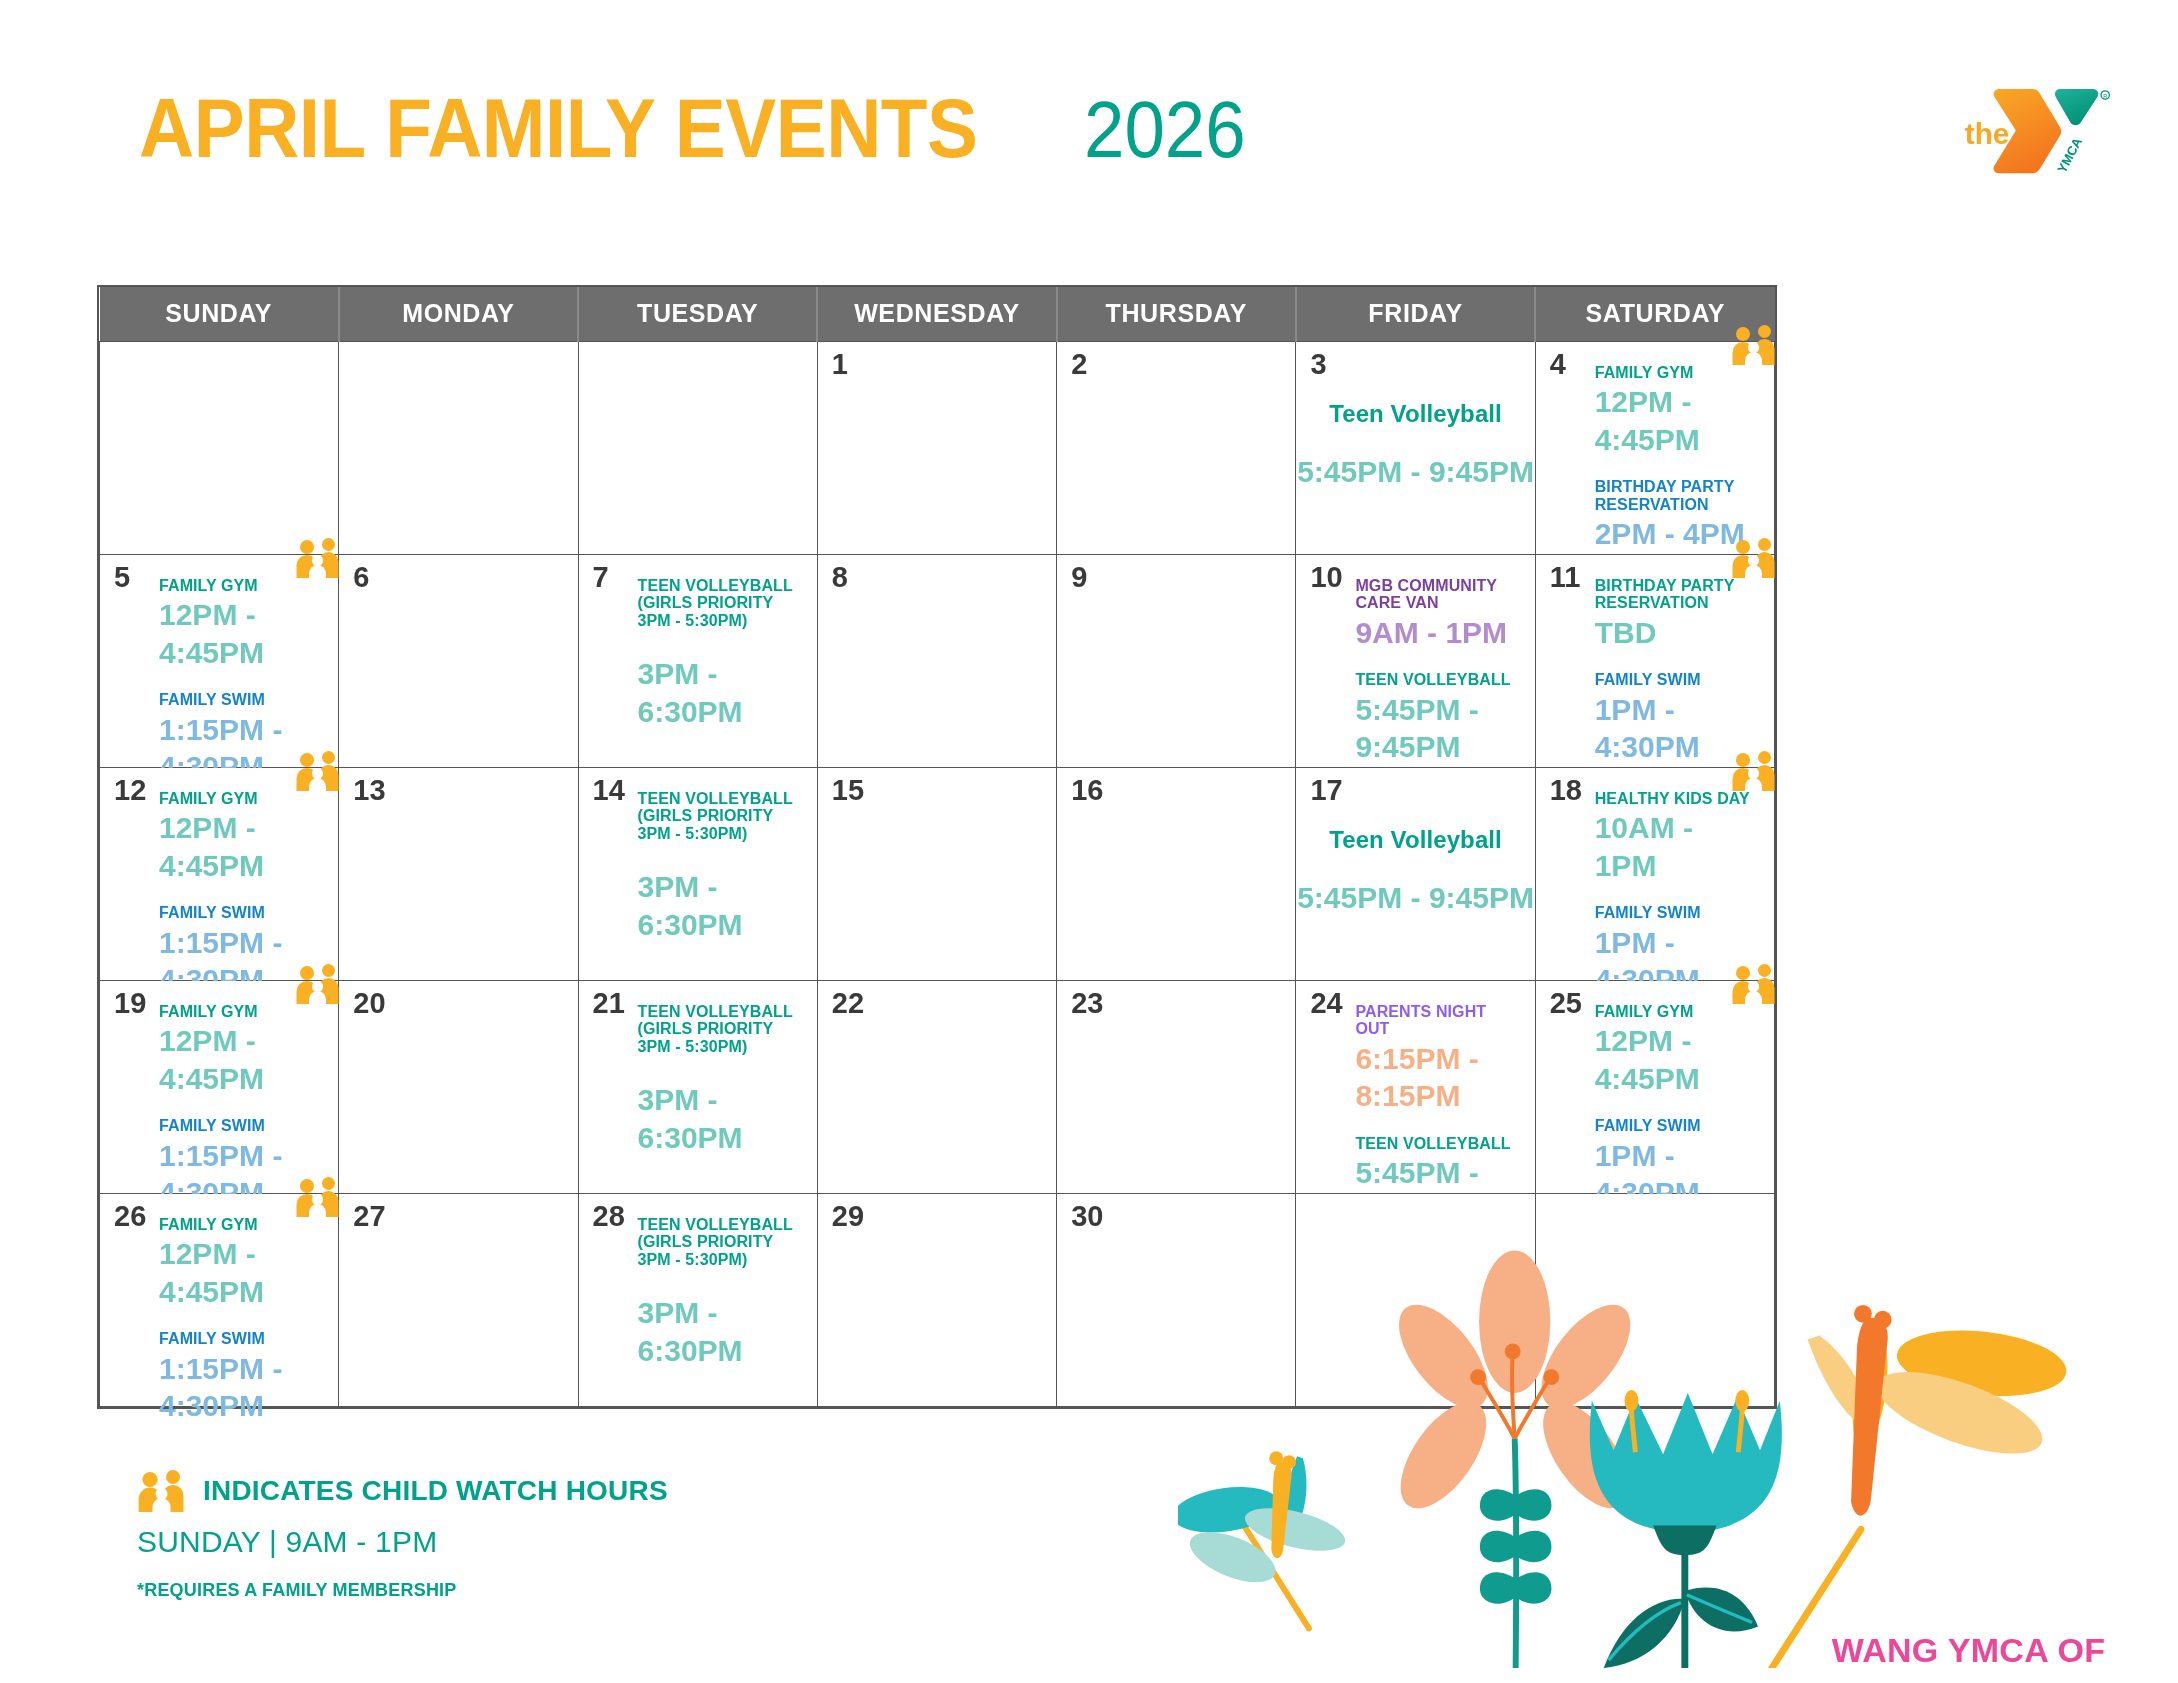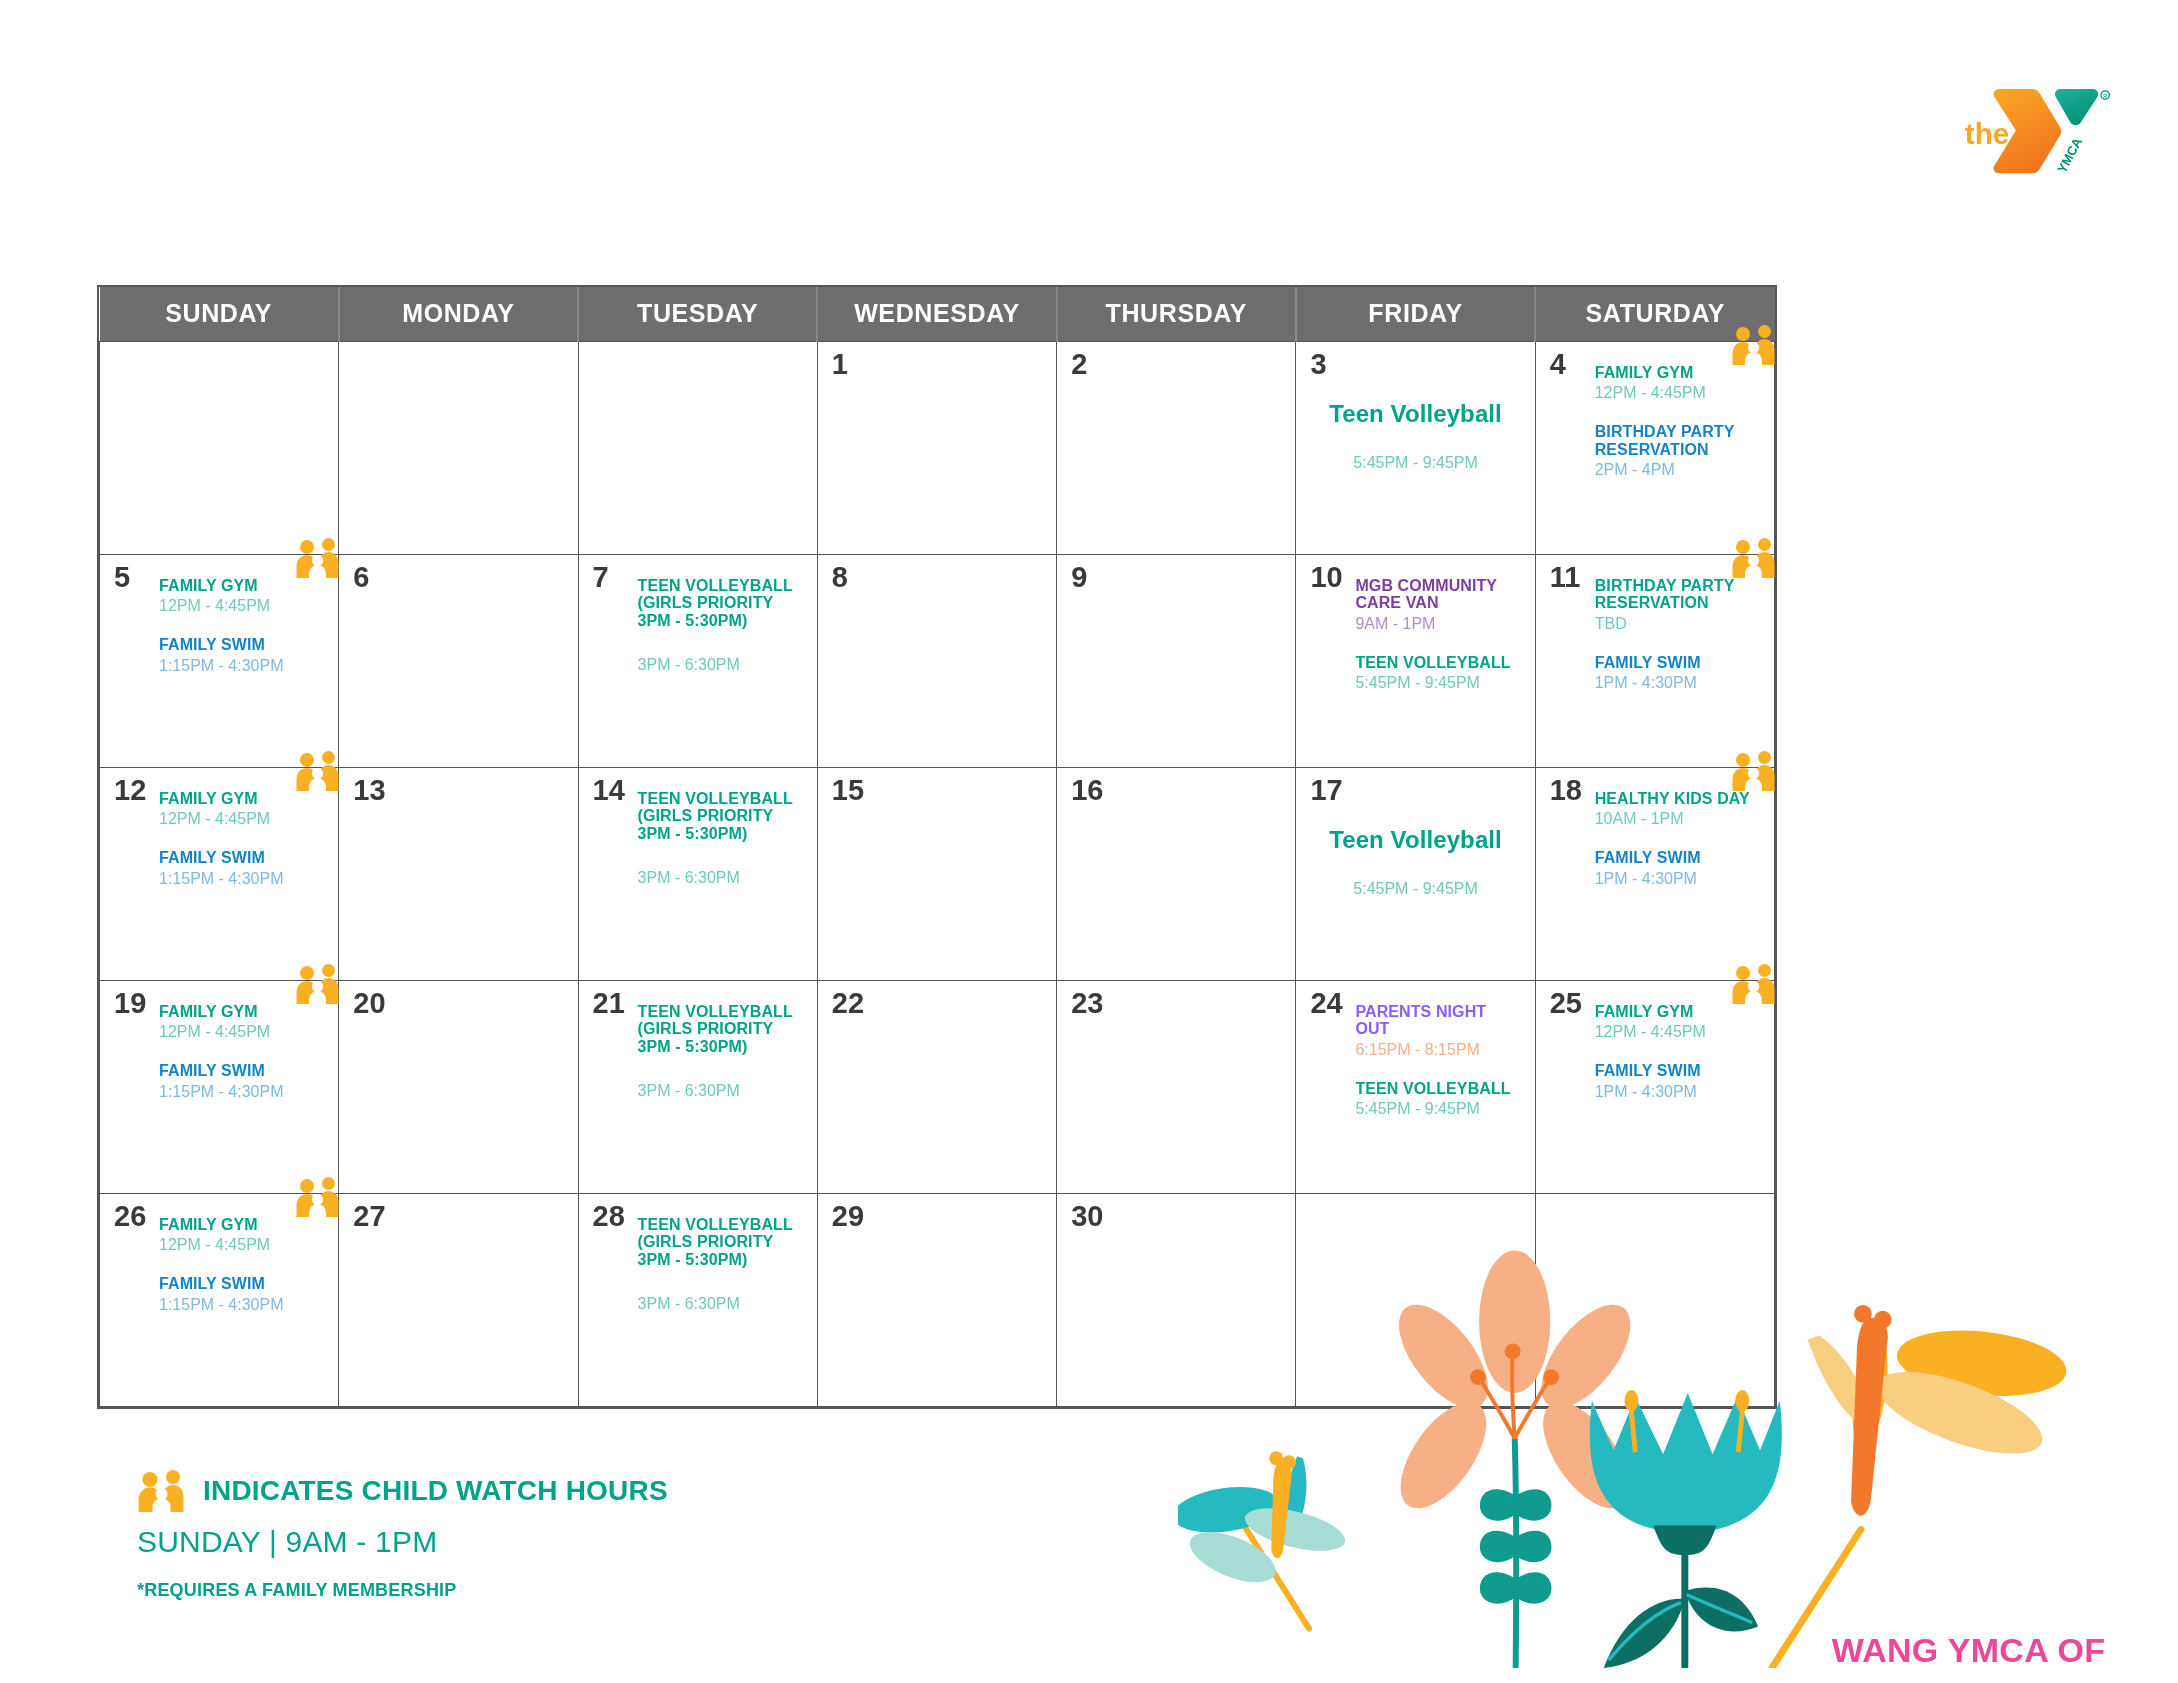--- a/index.html
+++ b/index.html
@@ -126,22 +126,22 @@
     font-size: 16px;
     font-weight: 700;
     line-height: 1.1;
     letter-spacing: 0.1px;
   }
   .ev-title.mixed {
     font-size: 24px;
     font-weight: 700;
   }
   .ev-time {
-    font-size: 16px;
-    font-weight: 400;
+    font-size: 30px;
+    font-weight: 700;
     line-height: 1.25;
     margin-top: 2px;
   }
   .ev-time.spaced { margin-top: 26px; }
 
   .c-teal   { color: #00A28A; }
   .c-tealL  { color: #6FC9BC; }
   .c-blue   { color: #1484C8; }
   .c-blueL  { color: #7FB9E0; }
   .c-purple { color: #7B3F9E; }
@@ -215,20 +215,24 @@
     height: 465px;
     pointer-events: none;
   }
 </style>
 </head>
 <body>
 
 <div class="page">
 
   <div class="header">
+    <div class="title-wrap">
+      <span class="title-main">APRIL FAMILY EVENTS</span>
+      <span class="title-year">2026</span>
+    </div>
 
     <div class="ymca-logo">
       <svg viewBox="0 0 172 134" width="170" height="133" aria-hidden="true">
         <defs>
           <linearGradient id="gOr" x1="0" y1="0" x2="0.4" y2="1">
             <stop offset="0%" stop-color="#F9A826"></stop>
             <stop offset="100%" stop-color="#F3761F"></stop>
           </linearGradient>
           <linearGradient id="gTe" x1="0" y1="0" x2="0.5" y2="1">
             <stop offset="0%" stop-color="#22B09A"></stop>

